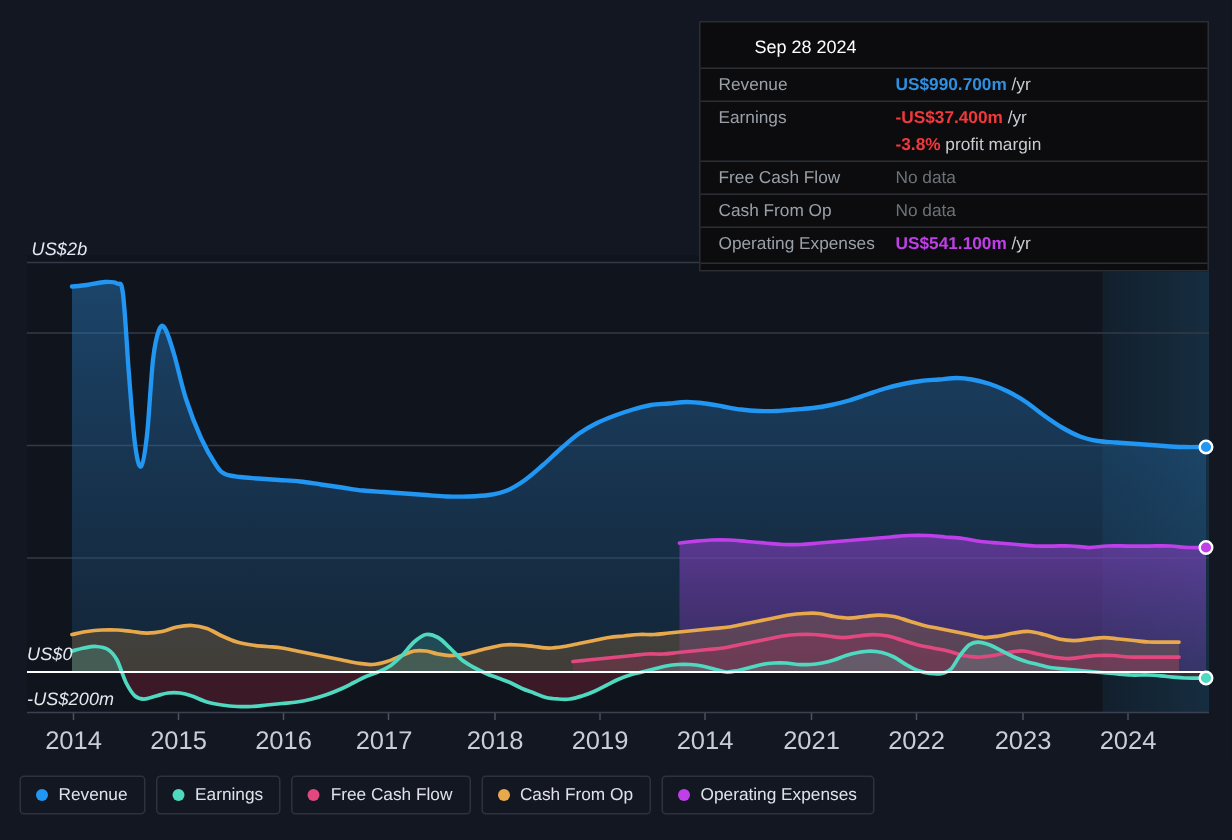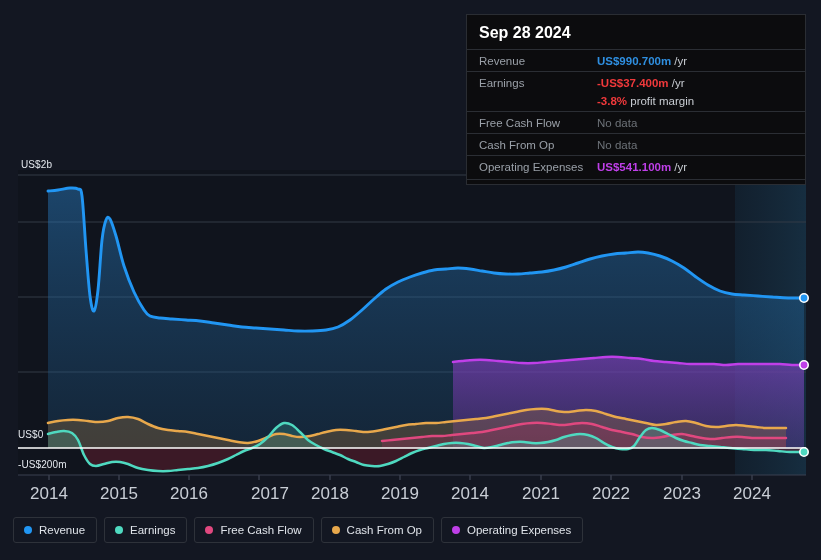--- a/index.html
+++ b/index.html
@@ -24,24 +24,25 @@
     height: 505px;
   }
   #chart-svg {
     position: absolute;
     left: 0; top: 0;
   }
 
   
   .y-label {
     position: absolute;
-    font-size: 10px;
+    font-size: 12px;
     color: #e4e8ee;
     white-space: nowrap;
     letter-spacing: 0.1px;
+    font-style: italic;
   }
   #y-label-top   { left: 21px; top: 159px; }
   #y-label-zero  { left: 18px; top: 429px; }
   #y-label-neg   { left: 18px; top: 459px; }
 
   
   .x-label {
     position: absolute;
     top: 484px;
     font-size: 17px;
@@ -56,24 +57,25 @@
     left: 466px;
     top: 14px;
     width: 340px;
     background: #0c0c0e;
     border: 1px solid #2a2d33;
     box-sizing: border-box;
     padding: 8px 0 4px 0;
     z-index: 30;
   }
   #tooltip-date {
-    font-size: 16px;
-    font-weight: bold;
+    font-size: 12px;
+    font-weight: normal;
     color: #ffffff;
     padding: 1px 12px 7px 12px;
+    margin-left: 24px;
   }
   .tip-row {
     display: flex;
     align-items: center;
     border-top: 1px solid #2b2e34;
     padding: 3px 12px 3px 12px;
     min-height: 15px;
     font-size: 11.5px;
   }
   .tip-row.cont { border-top: none; padding-top: 0px; }
@@ -201,21 +203,21 @@
   </svg>
 
   <div class="y-label" id="y-label-top">US$2b</div>
   <div class="y-label" id="y-label-zero">US$0</div>
   <div class="y-label" id="y-label-neg">-US$200m</div>
 
   <div id="x-labels">
       <div class="x-label" style="left: 49px;">2014</div>
       <div class="x-label" style="left: 119px;">2015</div>
       <div class="x-label" style="left: 189px;">2016</div>
-      <div class="x-label" style="left: 270px;">2017</div>
+      <div class="x-label" style="left: 256px;">2017</div>
       <div class="x-label" style="left: 330px;">2018</div>
       <div class="x-label" style="left: 400px;">2019</div>
       <div class="x-label" style="left: 470px;">2014</div>
       <div class="x-label" style="left: 541px;">2021</div>
       <div class="x-label" style="left: 611px;">2022</div>
       <div class="x-label" style="left: 682px;">2023</div>
       <div class="x-label" style="left: 752px;">2024</div>
     </div>
 </div>
 

